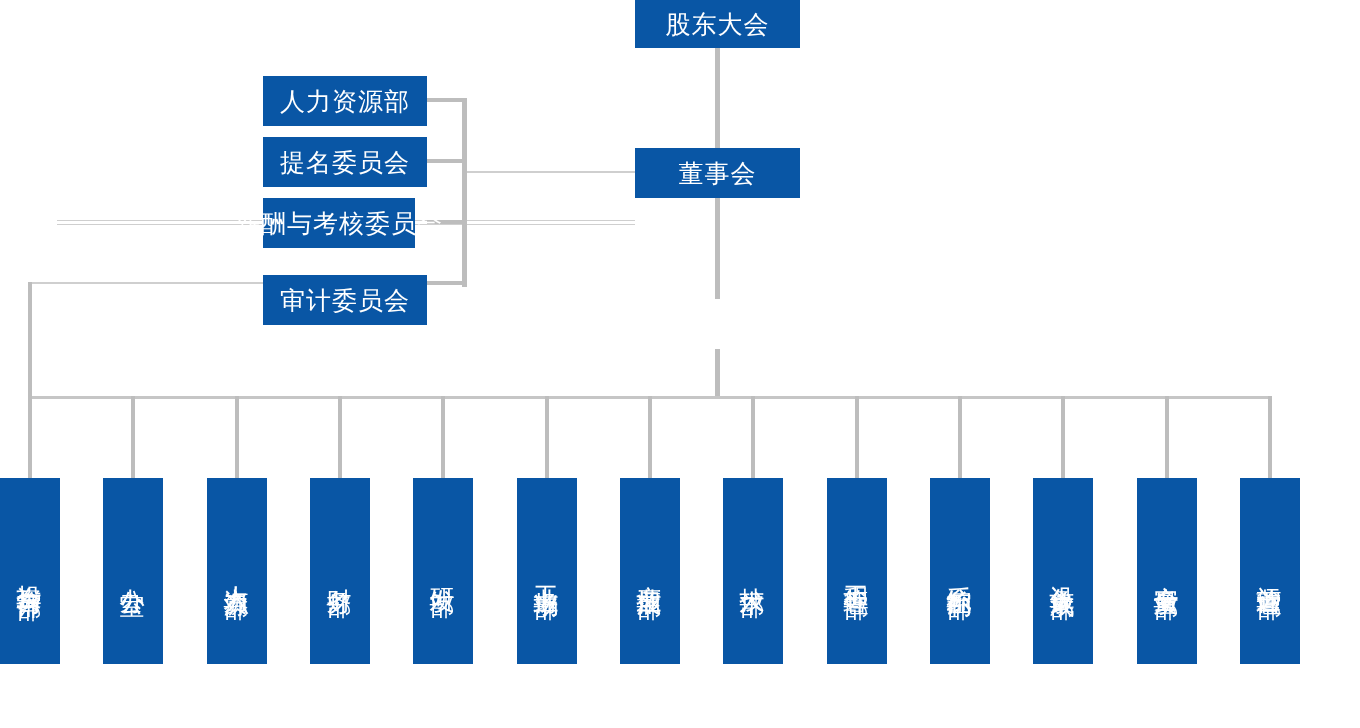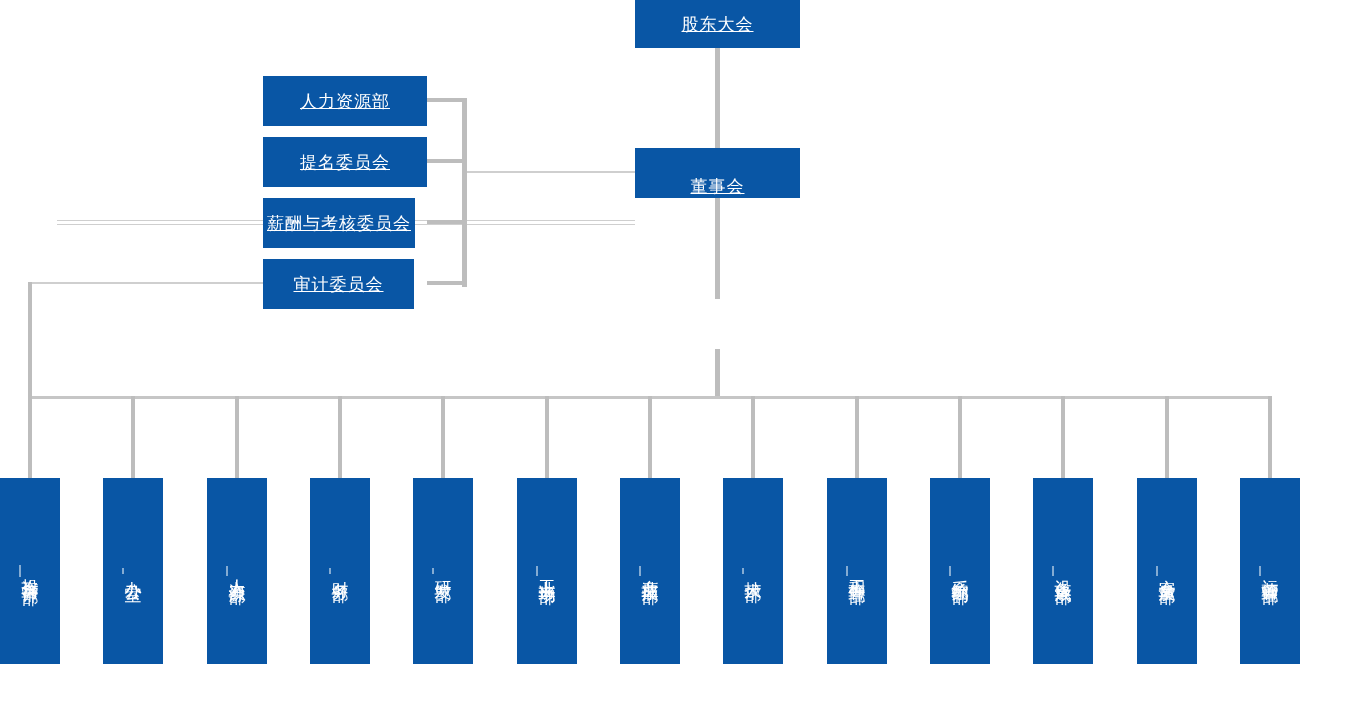--- a/index.html
+++ b/index.html
@@ -11,25 +11,24 @@
     overflow: hidden;
     font-family: "Liberation Sans", sans-serif;
   }
   .node {
     position: absolute;
     background: #0956a5;
     color: #ffffff;
     display: flex;
     align-items: center;
     justify-content: center;
-    font-size: 17px;
+    font-size: 25px;
     letter-spacing: 1px;
     z-index: 2;
     white-space: nowrap;
-    text-decoration: underline;
   }
   .node.dept {
     writing-mode: vertical-rl;
     text-orientation: upright;
     letter-spacing: 2px;
     white-space: normal;
   }
   .line {
     position: absolute;
     background: #bdbdbd;
@@ -71,34 +70,34 @@
   <div class="line" style="left:751px; top:396px; width:4px; height:82px;"></div>
   <div class="line" style="left:855px; top:396px; width:4px; height:82px;"></div>
   <div class="line" style="left:958px; top:396px; width:4px; height:82px;"></div>
   <div class="line" style="left:1061px; top:396px; width:4px; height:82px;"></div>
   <div class="line" style="left:1165px; top:396px; width:4px; height:82px;"></div>
   <div class="line" style="left:1268px; top:396px; width:4px; height:82px;"></div>
 
   <div class="node" style="left:635px; top:0px; width:165px; height:48px;">
     <span>股东大会</span>
   </div>
-  <div class="node" style="left:635px; top:148px; width:165px; height:50px;align-items:flex-end;">
+  <div class="node" style="left:635px; top:148px; width:165px; height:50px;">
     <span>董事会</span>
   </div>
 
   <div class="node" style="left:263px; top:76px; width:164px; height:50px;">
     <span>人力资源部</span>
   </div>
   <div class="node" style="left:263px; top:137px; width:164px; height:50px;">
     <span>提名委员会</span>
   </div>
   <div class="node" style="left:263px; top:198px; width:152px; height:50px;">
     <span>薪酬与考核委员会</span>
   </div>
-  <div class="node" style="left:263px; top:259px; width:151px; height:50px;">
+  <div class="node" style="left:263px; top:275px; width:164px; height:50px;">
     <span>审计委员会</span>
   </div>
 
   <div class="node dept" style="left:0px; top:478px; width:60px; height:186px;">
     <span>投资与审计部</span>
   </div>
   <div class="node dept" style="left:103px; top:478px; width:60px; height:186px;">
     <span>办公室</span>
   </div>
   <div class="node dept" style="left:207px; top:478px; width:60px; height:186px;">

